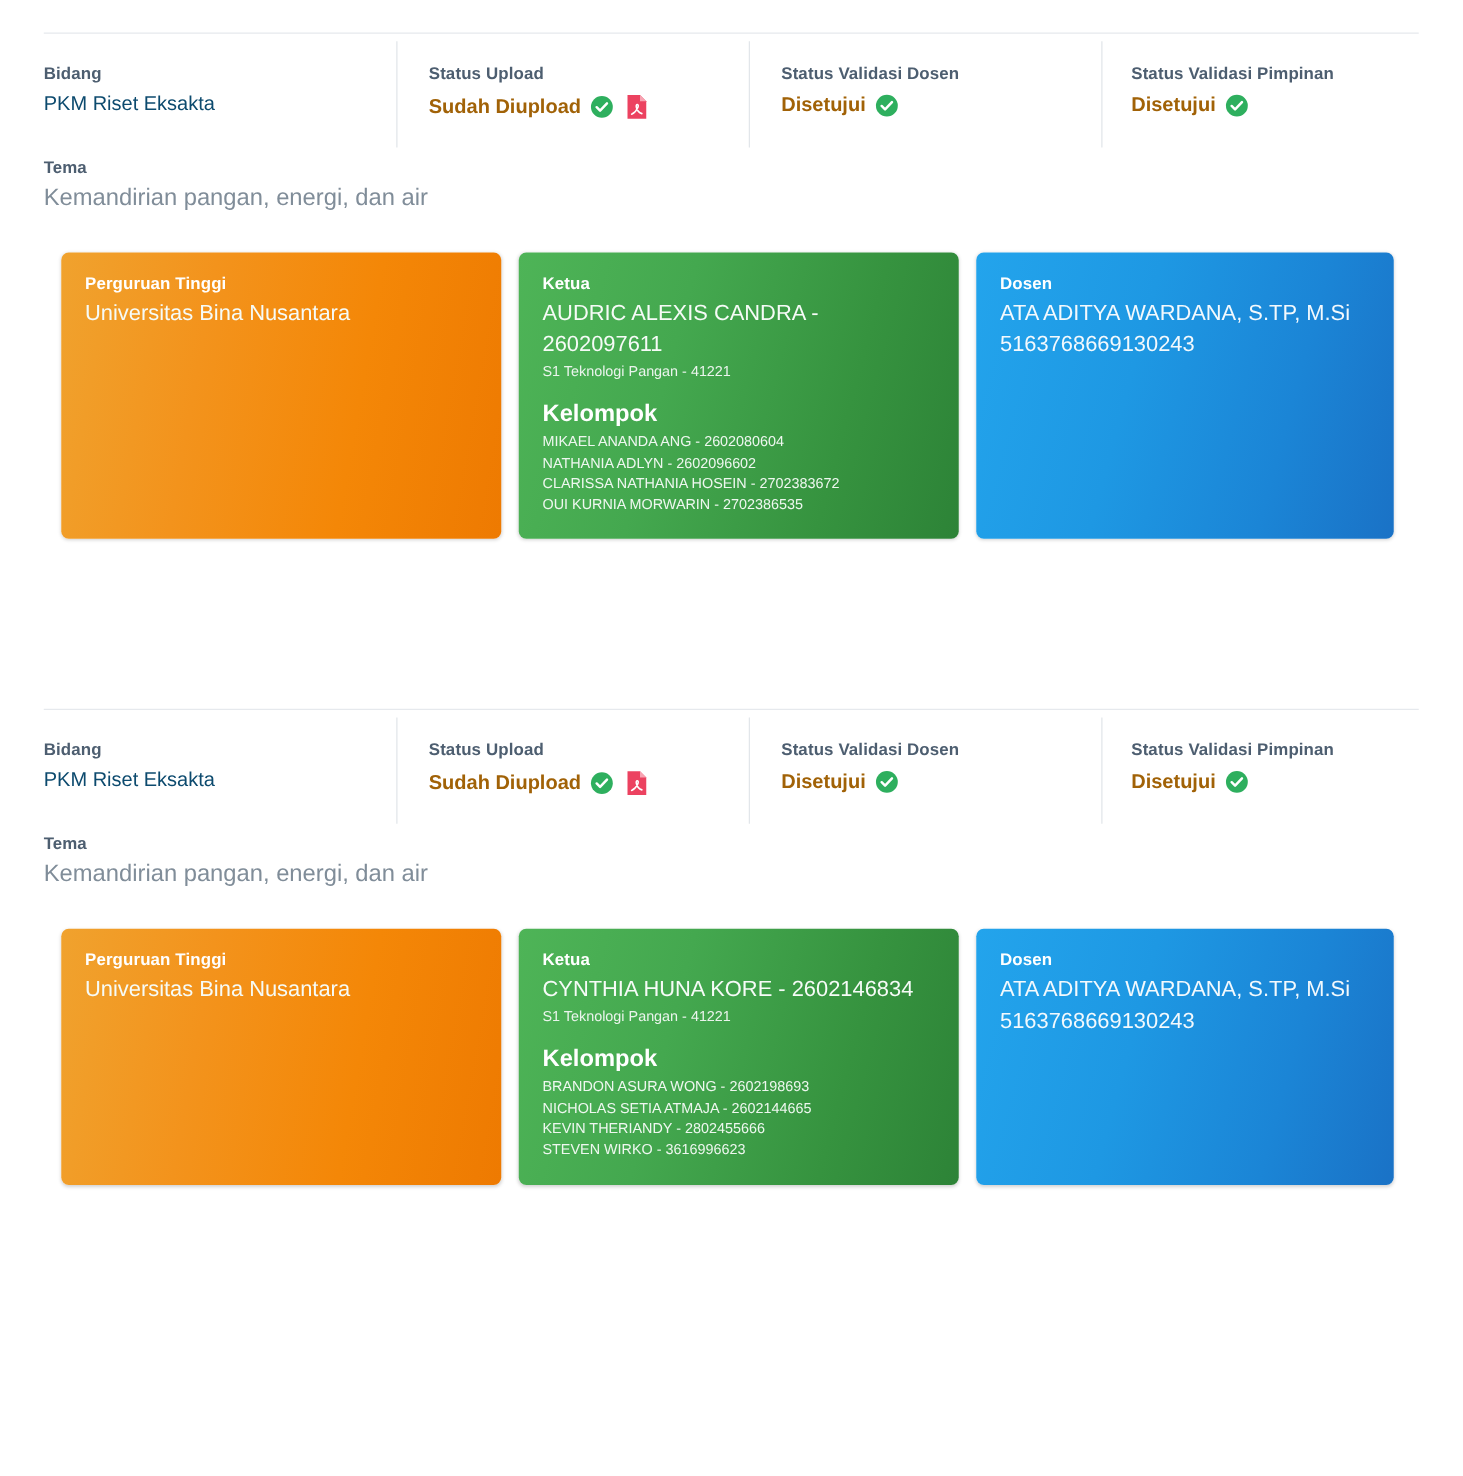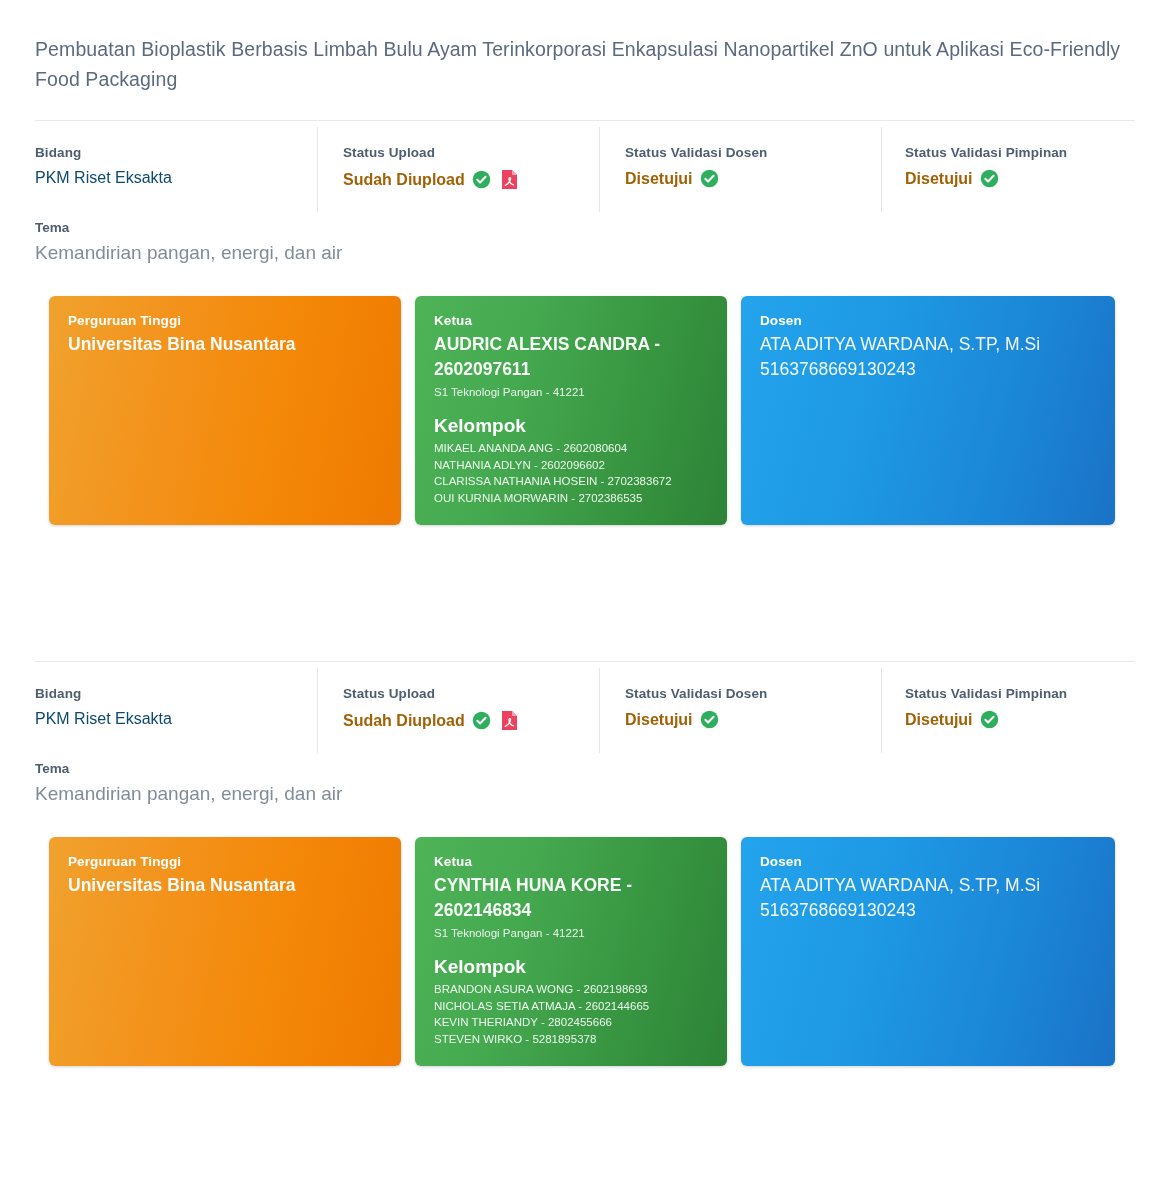--- a/index.html
+++ b/index.html
@@ -104,36 +104,36 @@
     padding: 17px 19px 19px 19px;
     color: #ffffff;
     min-height: 205px;
     box-shadow: 0 1px 3px rgba(0,0,0,0.18);
   }
   .card-orange {
     width: 352px;
     background: linear-gradient(100deg, #f0a22e 0%, #f3931c 32%, #f48707 66%, #ee7a01 100%);
   }
   .card-green {
-    width: 312px;
+    width: 352px;
     background: linear-gradient(105deg, #4eb457 0%, #44a84f 35%, #36933f 72%, #2d8337 100%);
   }
   .card-blue {
     flex: 1 1 auto;
     background: linear-gradient(105deg, #23a4ec 0%, #1e98e3 38%, #1b85d6 72%, #1a72c6 100%);
   }
   .card-heading {
     font-size: 13.5px;
     font-weight: 700;
     margin-bottom: 4px;
     letter-spacing: 0.1px;
   }
   .card-main {
     font-size: 17.5px;
-    font-weight: 700;
+    font-weight: 400;
     line-height: 25px;
     color: #f6fbf7;
   }
   .card-sub {
     font-size: 11.5px;
     line-height: 18px;
     color: #eaf4ec;
     margin-top: 1px;
   }
   .card-section-heading {
@@ -155,21 +155,20 @@
 
   .spacer-gap { height: 110px; }
   .section-two { margin-top: 0; }
 </style>
 </head>
 <body>
 
 <div class="page">
 
   <div class="proposal">
-    <div class="proposal-title">Pembuatan Bioplastik Berbasis Limbah Bulu Ayam Terinkorporasi Enkapsulasi Nanopartikel ZnO untuk Aplikasi Eco-Friendly Food Packaging</div>
     <div class="title-rule"></div>
 
     <div class="status-row">
       <div class="status-cell c1">
         <div class="status-label">Bidang</div>
         <div class="status-value plain">PKM Riset Eksakta</div>
       </div>
       <div class="status-cell c2">
         <div class="status-label">Status Upload</div>
         <div class="status-value ok">
@@ -312,21 +311,21 @@
       </div>
 
       <div class="card card-green">
         <div class="card-heading">Ketua</div>
         <div class="card-main">CYNTHIA HUNA KORE - 2602146834</div>
         <div class="card-sub">S1 Teknologi Pangan - 41221</div>
         <div class="card-section-heading">Kelompok</div>
         <div class="member-line">BRANDON ASURA WONG - 2602198693</div>
         <div class="member-line">NICHOLAS SETIA ATMAJA - 2602144665</div>
         <div class="member-line">KEVIN THERIANDY - 2802455666</div>
-        <div class="member-line">STEVEN WIRKO - 5281895378</div>
+        <div class="member-line">STEVEN WIRKO - 3616996623</div>
       </div>
 
       <div class="card card-blue">
         <div class="card-heading">Dosen</div>
         <div class="card-line">ATA ADITYA WARDANA, S.TP, M.Si</div>
         <div class="card-line">5163768669130243</div>
       </div>
     </div>
   </div>
 

